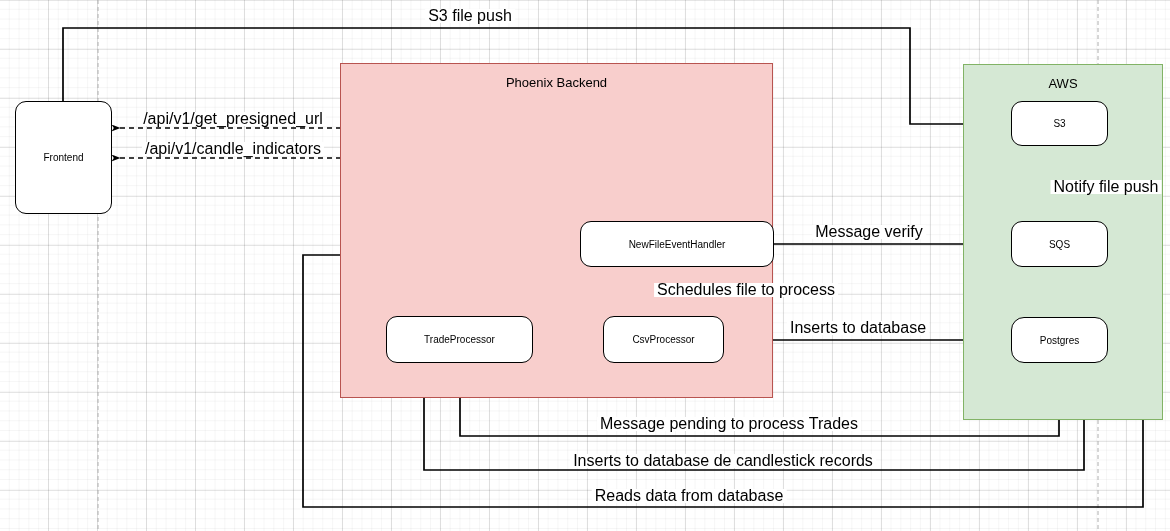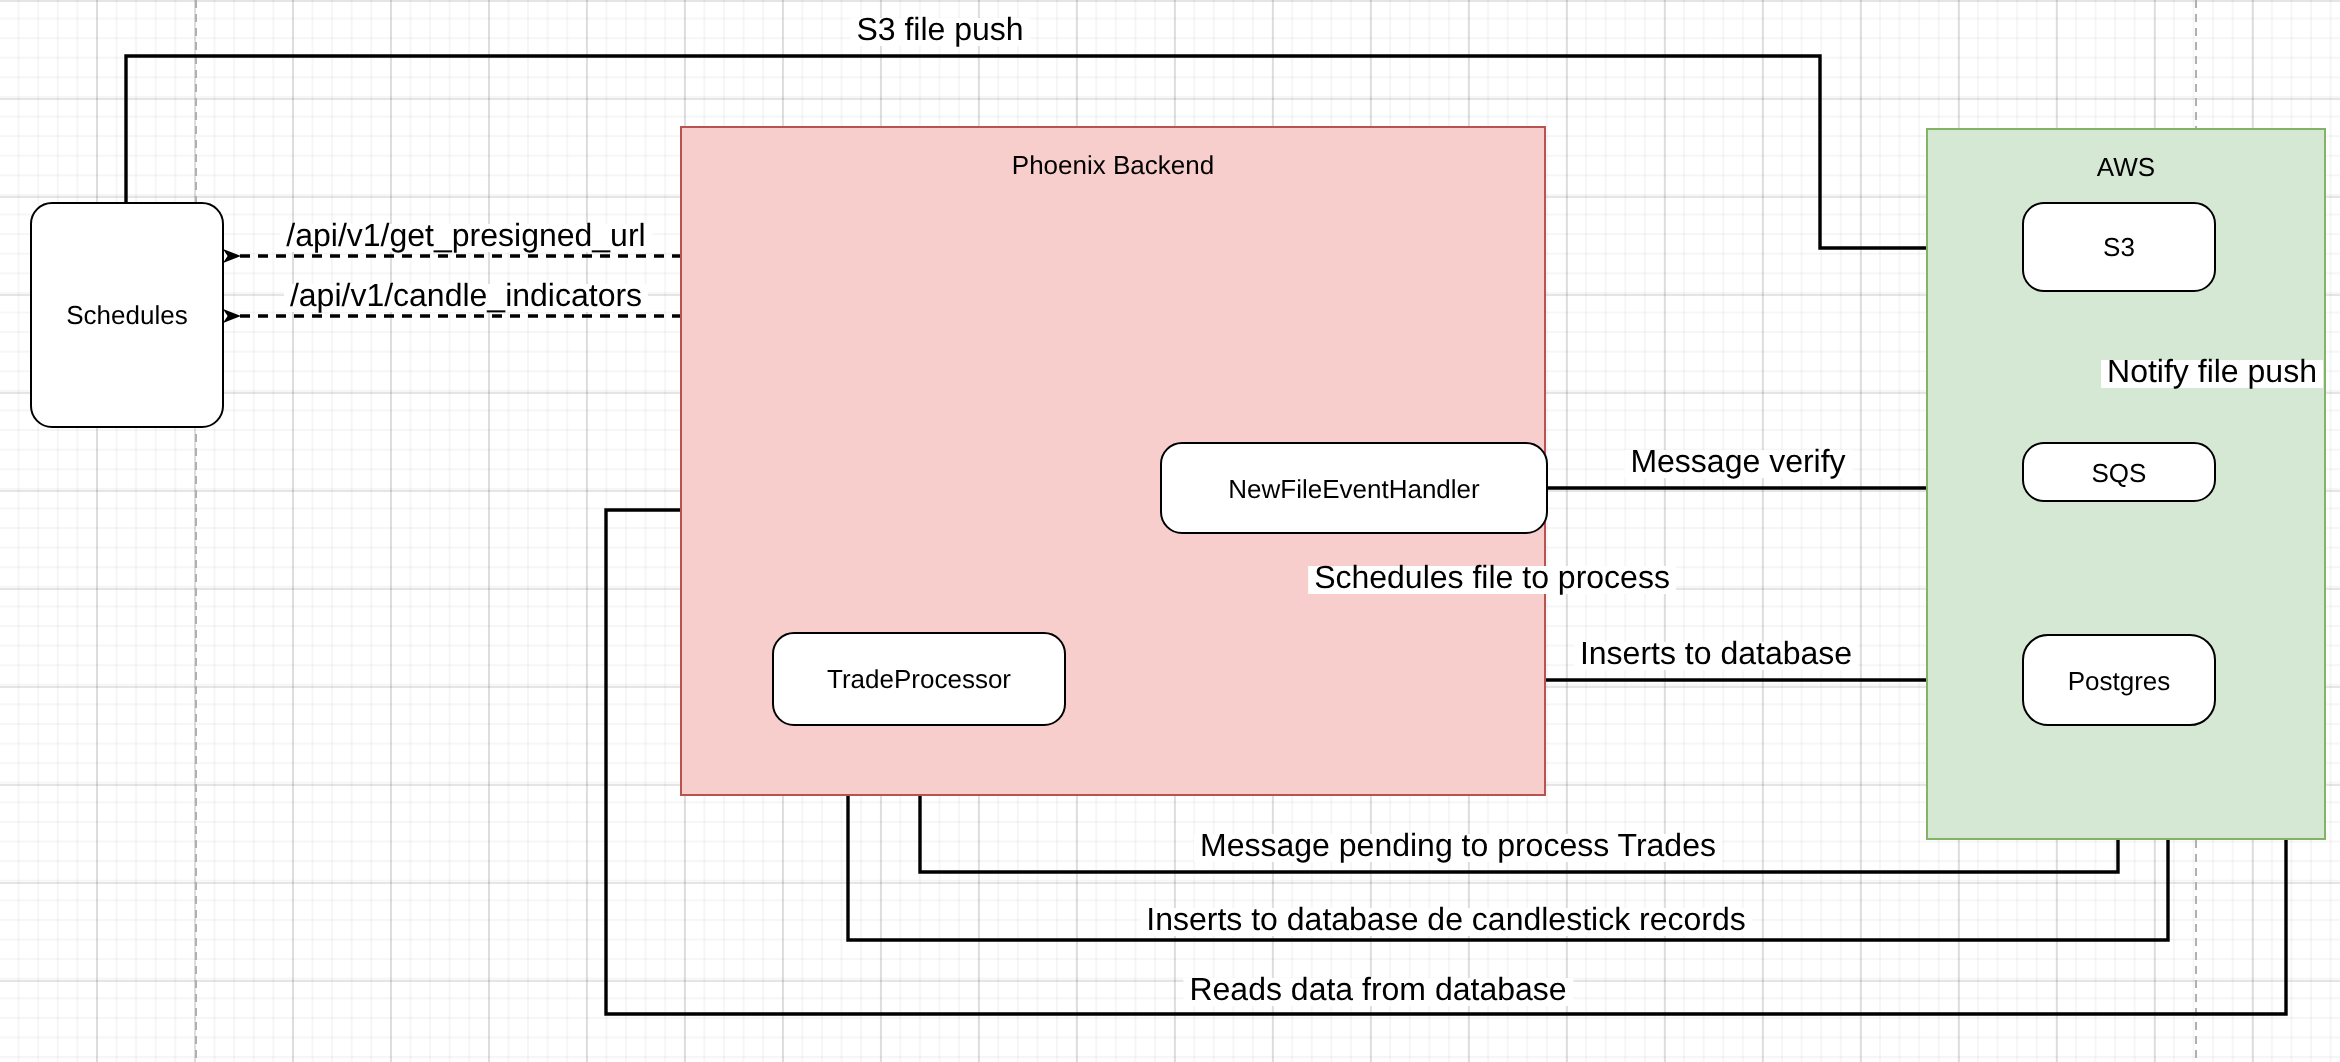--- a/index.html
+++ b/index.html
@@ -24,21 +24,21 @@
   #wires{position:absolute;left:0;top:0;width:1170px;height:531px;}
   .grp{position:absolute;box-sizing:border-box;padding-left:12px;}
   .grp-label{
     position:absolute;left:0;right:0;top:11px;
     text-align:center;font-size:13px;color:#000;
   }
   .node{
     position:absolute;box-sizing:border-box;
     background:#ffffff;border:1.6px solid #000;border-radius:11px;
     display:flex;align-items:center;justify-content:center;
-    font-size:13px;color:#000;text-align:center;
+    font-size:10px;color:#000;text-align:center;
     z-index:4;
   }
   .lbl{
     position:absolute;z-index:5;
     font-size:16px;color:#000;white-space:nowrap;
     background:#ffffff;padding:0 3px;line-height:14px;
     transform:translate(-50%,-50%);
   }
 </style>
 </head>
@@ -84,31 +84,32 @@
   </svg>
 
   <div class="grp" style="left:340px;top:63px;width:433px;height:335px;background:#f8cecc;border:1.4px solid #b85450;">
     <div class="grp-label">Phoenix Backend</div>
   </div>
 
   <div class="grp" style="left:963px;top:64px;width:200px;height:356px;background:#d5e8d4;border:1.4px solid #82b366;">
     <div class="grp-label">AWS</div>
   </div>
 
-  <div class="node" style="left:15px;top:101px;width:97px;height:113px;">Schedules</div>
+  <div class="node" style="left:15px;top:101px;width:97px;height:113px;">Frontend</div>
 
 
   <div class="node" style="left:1011px;top:101px;width:97px;height:45px;">S3</div>
 
   <div class="node" style="left:580px;top:221px;width:194px;height:46px;">NewFileEventHandler</div>
 
-  <div class="node" style="left:1011px;top:221px;width:97px;height:30px;">SQS</div>
+  <div class="node" style="left:1011px;top:221px;width:97px;height:46px;">SQS</div>
 
   <div class="node" style="left:386px;top:316px;width:147px;height:47px;">TradeProcessor</div>
 
+  <div class="node" style="left:603px;top:316px;width:121px;height:47px;">CsvProcessor</div>
 
   <div class="node" style="left:1011px;top:317px;width:97px;height:46px;border-radius:13px;">Postgres</div>
 
   <div class="lbl" style="left:470px;top:16px;">S3 file push</div>
 
   <div class="lbl" style="left:233px;top:119px;">/api/v1/get_presigned_url</div>
 
   <div class="lbl" style="left:233px;top:149px;">/api/v1/candle_indicators</div>
 
   <div class="lbl" style="left:1106px;top:187px;">Notify file push</div>

